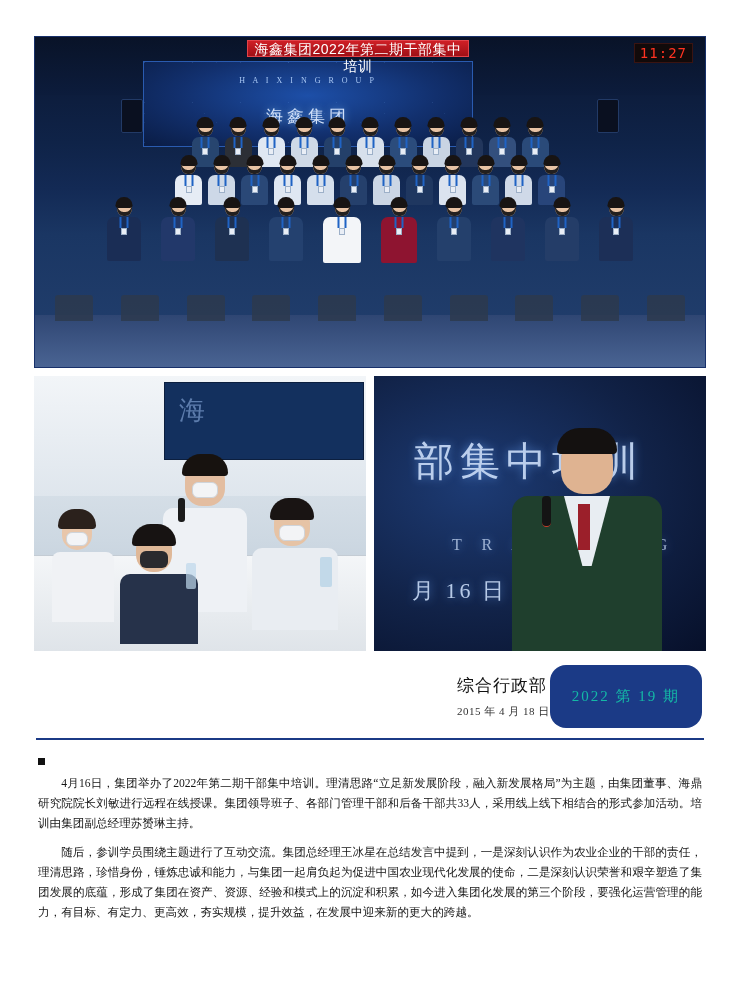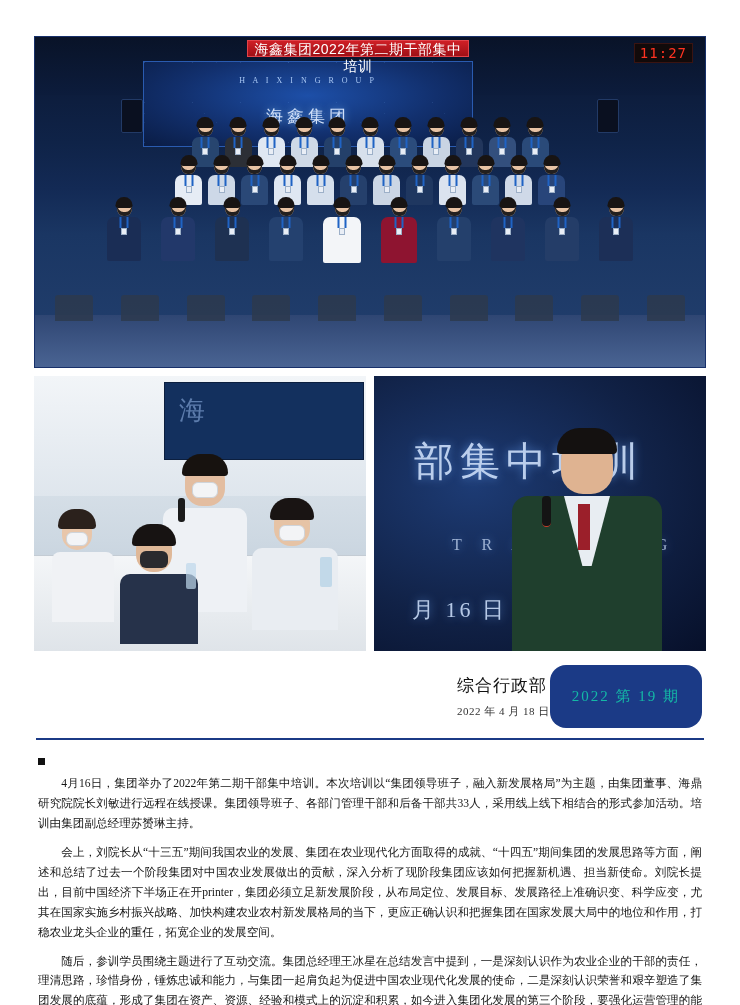--- a/index.html
+++ b/index.html
@@ -179,21 +179,21 @@
     position:absolute;
   }
   .mask { background:#f3f4f6; border:1px solid #cfd4da; border-radius:6px; }
   .photo-right { background: radial-gradient(ellipse at 30% 40%, #1d3b74 0%, #112247 55%, #07102a 100%); }
   .pr-text {
     position:absolute; color:#c9dcf8; font-family:"Liberation Serif",serif;
     text-shadow:0 0 10px rgba(110,170,255,.7);
   }
   .pr-big { left:40px; top:58px; font-size:40px; letter-spacing:6px; opacity:.92;}
   .pr-mid { left:78px; top:160px; font-size:16px; letter-spacing:8px; opacity:.75;}
-  .pr-date { left:38px; top:200px; font-size:22px; letter-spacing:3px; opacity:.9;margin-top:19px;}
+  .pr-date { left:38px; top:200px; font-size:22px; letter-spacing:3px; opacity:.9;}
   .pr-small { left:170px; top:128px; font-size:8px; letter-spacing:5px; opacity:.6;}
 
   
   .meta {
     margin-top: 14px;
     display: flex;
     align-items: center;
     justify-content: flex-end;
     padding: 0 4px 0 4px;
   }
@@ -588,29 +588,28 @@
           <div style="position:absolute;left:30px;top:22px;width:9px;height:9px;border-radius:50%;background:#d03b2a;"></div>
         </div>
         <div style="position:absolute;left:30px;top:60px;width:9px;height:30px;background:#141414;border-radius:4px;"></div>
       </div>
     </div>
   </div>
 
   <div class="meta">
     <div>
       <div class="dept">综合行政部</div>
-      <div class="date">2022 年 4 月 18 日</div>
+      <div class="date">2015 年 4 月 18 日</div>
     </div>
     <div class="issue">2022  第 19 期</div>
   </div>
   <div class="rule"></div>
 
   <div class="headline">
     <span class="bullet-sq"></span>
   </div>
 
   <div class="body">
-    <p>4月16日，集团举办了2022年第二期干部集中培训。本次培训以“集团领导班子，融入新发展格局”为主题，由集团董事、海鼎研究院院长刘敏进行远程在线授课。集团领导班子、各部门管理干部和后备干部共33人，采用线上线下相结合的形式参加活动。培训由集团副总经理苏赟琳主持。</p>
-    <p>会上，刘院长从“十三五”期间我国农业的发展、集团在农业现代化方面取得的成就、“十四五”期间集团的发展思路等方面，阐述和总结了过去一个阶段集团对中国农业发展做出的贡献，深入分析了现阶段集团应该如何把握新机遇、担当新使命。刘院长提出，目前中国经济下半场正在开printer，集团必须立足新发展阶段，从布局定位、发展目标、发展路径上准确识变、科学应变，尤其在国家实施乡村振兴战略、加快构建农业农村新发展格局的当下，更应正确认识和把握集团在国家发展大局中的地位和作用，打稳农业龙头企业的重任，拓宽企业的发展空间。</p>
+    <p>4月16日，集团举办了2022年第二期干部集中培训。理清思路“立足新发展阶段，融入新发展格局”为主题，由集团董事、海鼎研究院院长刘敏进行远程在线授课。集团领导班子、各部门管理干部和后备干部共33人，采用线上线下相结合的形式参加活动。培训由集团副总经理苏赟琳主持。</p>
     <p>随后，参训学员围绕主题进行了互动交流。集团总经理王冰星在总结发言中提到，一是深刻认识作为农业企业的干部的责任，理清思路，珍惜身份，锤炼忠诚和能力，与集团一起肩负起为促进中国农业现代化发展的使命，二是深刻认识荣誉和艰辛塑造了集团发展的底蕴，形成了集团在资产、资源、经验和模式上的沉淀和积累，如今进入集团化发展的第三个阶段，要强化运营管理的能力，有目标、有定力、更高效，夯实规模，提升效益，在发展中迎来新的更大的跨越。</p>
   </div>
 
 </div>
 
 </body></html>

